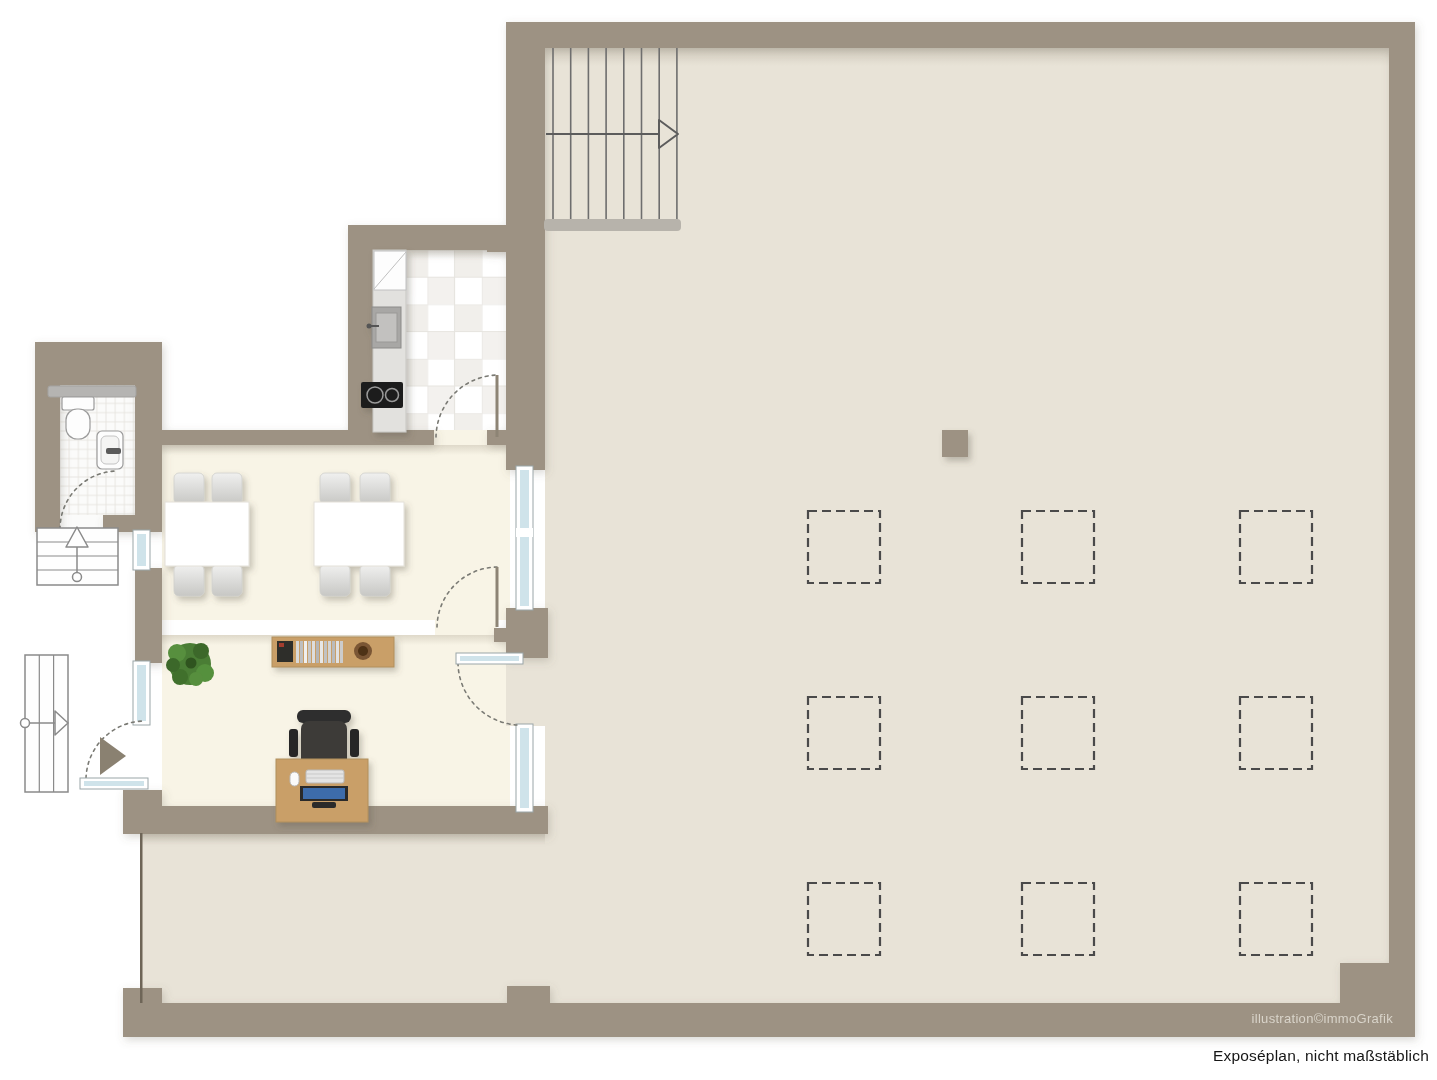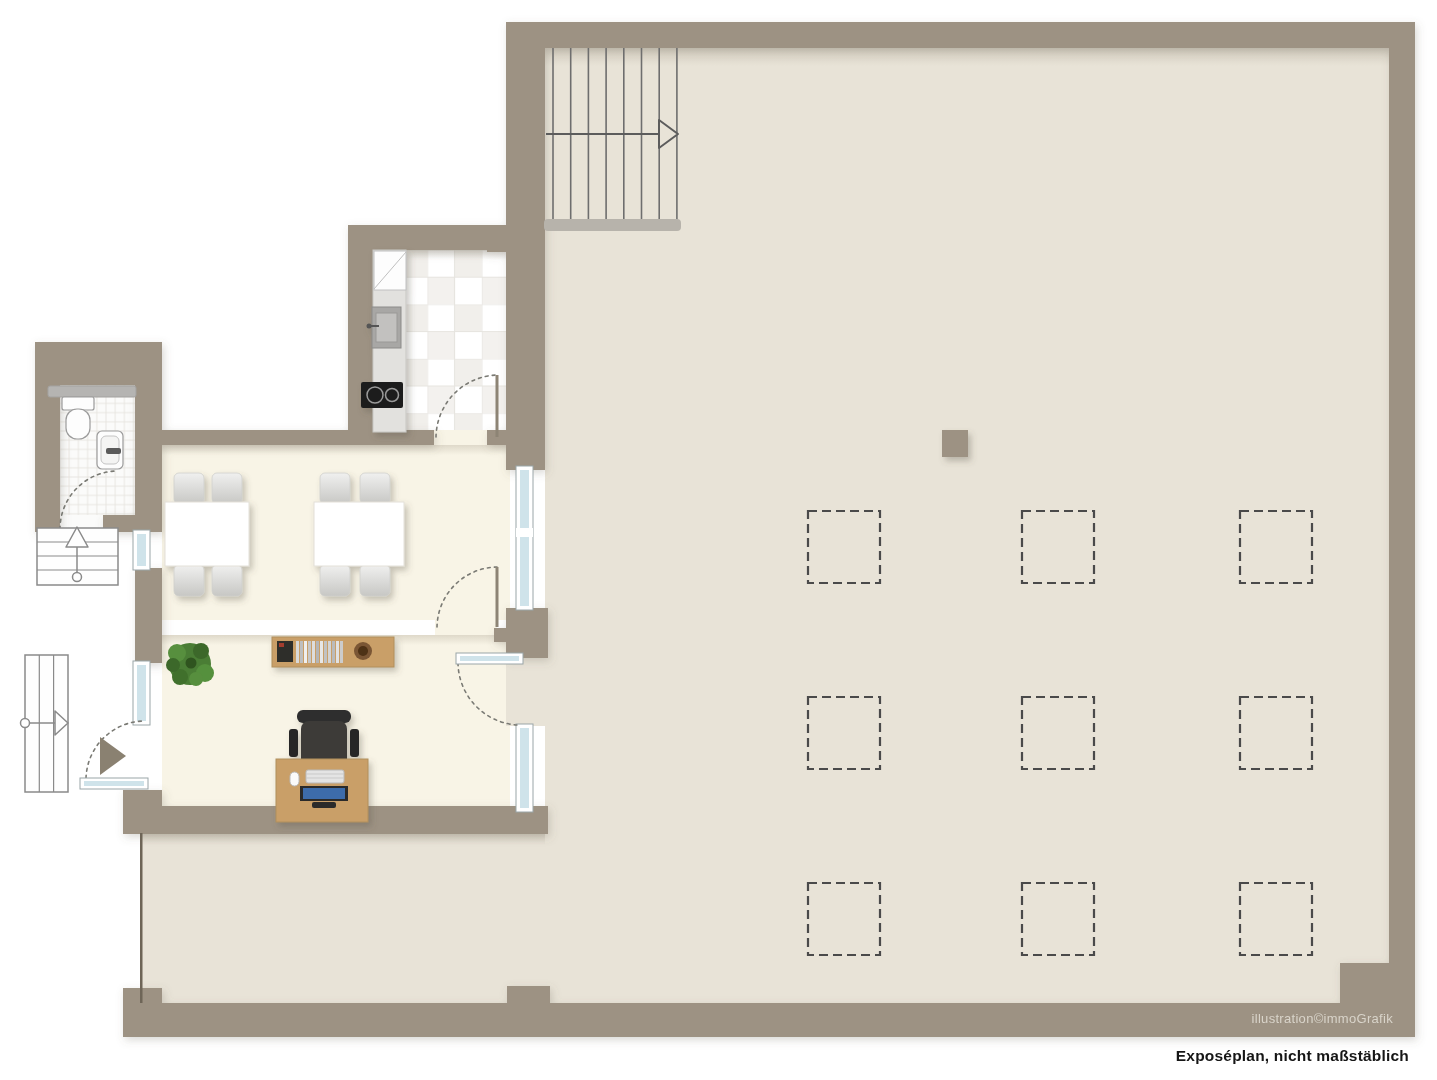--- a/index.html
+++ b/index.html
@@ -3,21 +3,21 @@
 <meta charset="utf-8">
 <style>
   html,body{margin:0;padding:0;background:#ffffff;}
   body{width:1437px;height:1080px;position:relative;overflow:hidden;
        font-family:"Liberation Sans","DejaVu Sans",sans-serif;}
   .plan-wrap{position:absolute;inset:0;}
   svg{display:block;}
   .caption{position:absolute;white-space:nowrap;}
   .caption.watermark{top:1011px;right:44px;font-size:13px;letter-spacing:.3px;
        color:#d9d4ca;font-weight:400;}
-  .caption.disclaimer{top:1047px;right:28px;font-size:15.5px;font-weight:700;
+  .caption.disclaimer{top:1047px;right:8px;font-size:15.5px;font-weight:400;
        color:#161616;letter-spacing:.2px;}
 </style>
 </head>
 <body>
 
 <div class="plan-wrap">
 <svg width="1437" height="1080" viewBox="0 0 1437 1080" xmlns="http://www.w3.org/2000/svg">
   <defs>
     <pattern id="ktile" width="54.4" height="54.4" patternUnits="userSpaceOnUse" x="373" y="250">
       <rect width="54.4" height="54.4" fill="#ffffff"></rect>

